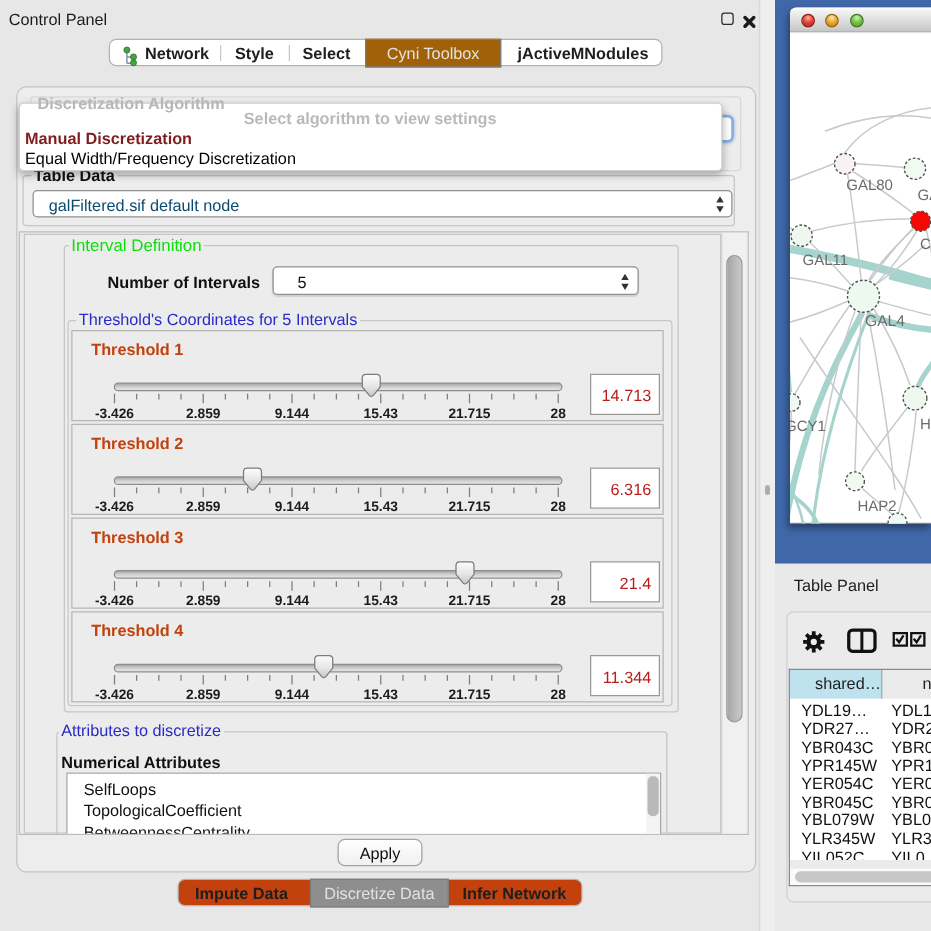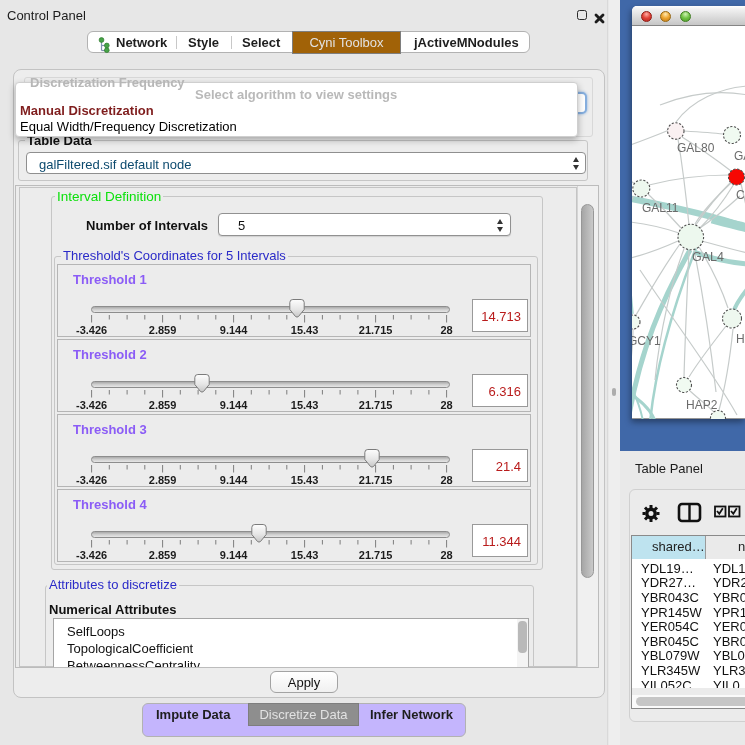--- a/index.html
+++ b/index.html
@@ -31,31 +31,31 @@
 #vsb { position:absolute; left:561px; top:0; width:21px; height:481px; background:#f0f0f0; border-left:1px solid #d4d4d4; }
 #vsbthumb { position:absolute; left:3px; top:18px; width:13px; height:374px; border-radius:6.5px; background:linear-gradient(90deg,#a6a6a6,#c9c9c9); border:1px solid #979797; }
 #idgroup { left:51px; top:196px; width:492px; height:374px; }
 #idtitle { left:55px; top:189px; color:#0be00b; background:#ececec; font-size:13.5px; }
 #noilabel { position:absolute; left:86px; top:218px; font-size:13px; font-weight:bold; color:#111; }
 #noicombo { position:absolute; left:218px; top:213px; width:293px; height:23px; background:#fff; border:1px solid #919191; border-radius:4px; box-shadow:0 1px 1px rgba(0,0,0,0.12); }
 #noicombo .ctext { position:absolute; left:19px; top:4px; font-size:13px; color:#111; }
 #tcgroup { left:54px; top:256px; width:484px; height:309px; }
 #tctitle { left:61px; top:248px; color:#2a2ac8; background:#ececec; }
 .tpanel { position:absolute; left:57px; width:474px; height:73px; background:#ececec; border:1px solid #b5b5b5; }
-.tlabel { position:absolute; left:15px; top:7px; font-size:13px; font-weight:bold; color:#8b5cf6; }
+.tlabel { position:absolute; left:15px; top:7px; font-size:13px; font-weight:bold; color:#c2410c; }
 .vbox { position:absolute; left:414px; top:34px; width:56px; height:33px; background:#fff; border:1px solid #999; font-size:13px; color:#b91c1c; text-align:right; padding:9px 6px 0 0; }
 #attrgroup { left:45px; top:585px; width:489px; height:120px; }
 #attrtitle { left:47px; top:577px; color:#2a2ac8; background:#ececec; }
 #numattr { position:absolute; left:49px; top:602px; font-size:13px; font-weight:bold; color:#111; }
 #attrlist { position:absolute; left:53px; top:618px; width:476px; height:58px; background:#fff; border:1px solid #a5a5a5; }
 .litem { position:absolute; left:13px; font-size:13px; color:#111; }
 #alsb { position:absolute; right:0; top:0; width:11px; height:58px; background:#f4f4f4; }
 #alsbthumb { position:absolute; left:1px; top:2px; width:9px; height:32px; border-radius:4px; background:#b9b9b9; }
 #applybtn { position:absolute; left:270px; top:671px; width:68px; height:22px; background:linear-gradient(#ffffff,#f0f0f0); border:1px solid #a3a3a3; border-radius:6px; font-size:13px; color:#111; text-align:center; padding-top:3px; }
-#tabbar2 { position:absolute; left:142px; top:703px; width:324px; height:34px; background:#c4b5fd; border:1px solid #b2b2b2; border-radius:6px; }
+#tabbar2 { position:absolute; left:142px; top:703px; width:324px; height:22px; background:#c2410c; border:1px solid #b2b2b2; border-radius:6px; }
 #tabsel2 { position:absolute; left:105px; top:-1px; width:111px; height:23px; background:#8e8e8e; border:1px solid #7e7e7e; color:#e2e2e2; font-size:13px; text-align:center; padding-top:3px; }
 #popup { z-index:30; position:absolute; left:15px; top:82px; width:563px; height:55px; background:#ffffff; border:1px solid #cfcfcf; border-radius:4px; box-shadow:0 3px 7px rgba(0,0,0,0.3); }
 #popup .sel { position:absolute; left:179px; top:4px; font-size:13px; font-weight:bold; color:#b9b9b9; }
 #popup .it1 { position:absolute; left:4px; top:20px; font-size:13px; font-weight:bold; color:#7f1d1d; }
 #popup .it2 { position:absolute; left:4px; top:36px; font-size:13px; color:#000; }
 
 #blue { position:absolute; left:620px; top:0; width:125px; height:451px; background:#4068a8; }
 #netwin { position:absolute; left:632px; top:6px; width:113px; height:413px; background:#fff; border-top-left-radius:5px; border-bottom:1px solid #969696; box-shadow:-1px 3px 6px rgba(0,0,0,0.4); }
 #nettitle { position:absolute; left:632px; top:6px; width:113px; height:20px; background:linear-gradient(#ffffff,#f2f2f2 15%,#c6c6c6); border-bottom:1px solid #858585; border-top-left-radius:5px; }
 .tl { position:absolute; top:11px; width:11px; height:11px; border-radius:50%; }
@@ -99,21 +99,21 @@
   <div class="tabtxt" style="left:28px">Network</div>
   <div class="tabsep" style="left:88px"></div>
   <div class="tabtxt" style="left:100px">Style</div>
   <div class="tabsep" style="left:143px"></div>
   <div class="tabtxt" style="left:154px">Select</div>
   <div id="tabsel1">Cyni Toolbox</div>
   <div class="tabtxt" style="left:326px">jActiveMNodules</div>
 </div>
 <div id="content"></div>
 <div class="groupbox" id="dagroup"></div>
-<div id="dafaint">Discretization Frequency</div>
+<div id="dafaint">Discretization Algorithm</div>
 <div id="combosliver"></div>
 <div class="groupbox" id="tdgroup"></div>
 <div class="gtitle" id="tdtitle">Table Data</div>
 <div id="tdcombo">
     <div class="ctext">galFiltered.sif default node</div>
   <div class="spinarrows" style="left:545px;top:3px">
       <div class="up"></div>
       <div class="dn"></div>
     </div>
 </div>

